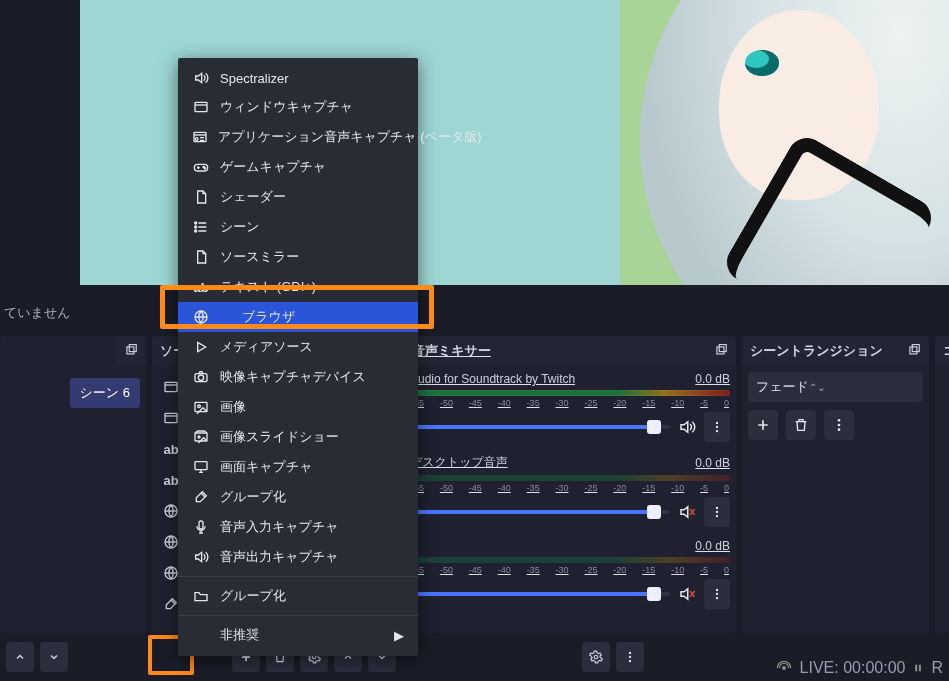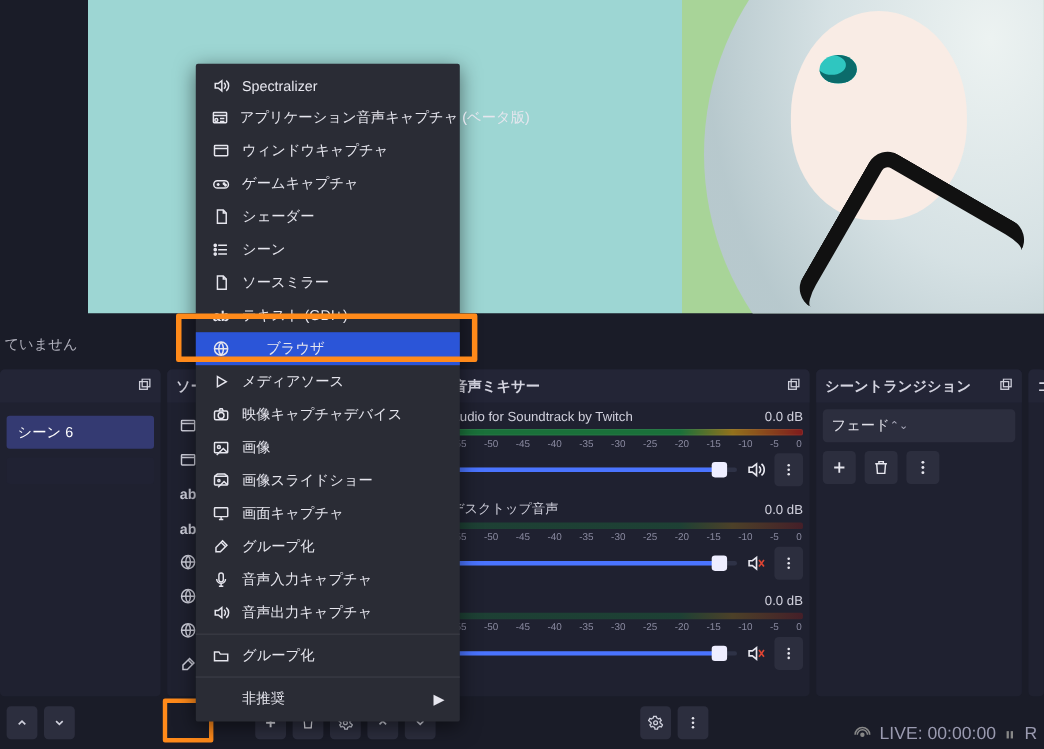--- a/index.html
+++ b/index.html
@@ -94,23 +94,23 @@
     height: 30px;
     display: flex; align-items: center; justify-content: space-between;
     padding: 0 8px;
     background: #232536;
     border-top-left-radius: 4px; border-top-right-radius: 4px;
     color: #d4d4e0;
     font-weight: 700;
   }
   .panel-body { flex: 1; padding: 6px 6px; overflow: hidden; }
 
-  .panel.scenes { width: 146px; }
+  .panel.scenes { width: 146px; align-items: flex-end; }
   .panel.sources { width: 246px; }
-  .panel.mixer  { flex: 1; }
+  .panel.mixer  { flex: 1; text-decoration: underline; }
   .panel.trans  { width: 187px; }
   .panel.ctrl   { width: 14px; }
 
   .popout-icon { width:14px; height:14px; stroke:#cfd0dc; }
 
   
   .scene-row {
     background: #343a72;
     border-radius: 3px;
     padding: 6px 10px;
@@ -571,34 +571,34 @@
           <path d="M16 8a5 5 0 0 1 0 8M19 5a9 9 0 0 1 0 14"></path>
         </svg>
       </span>
       <span>Spectralizer</span>
     </div>
     <div class="ctx-item">
       <span class="ic">
         <svg width="16" height="16" viewBox="0 0 24 24" fill="none" stroke="currentColor" stroke-width="2">
           <rect x="3" y="5" width="18" height="14" rx="1"></rect>
           <path d="M3 9h18"></path>
+        </svg>
+      </span>
+      <span>ウィンドウキャプチャ</span>
+    </div>
+    <div class="ctx-item">
+      <span class="ic">
+        <svg width="16" height="16" viewBox="0 0 24 24" fill="none" stroke="currentColor" stroke-width="2">
+          <rect x="3" y="5" width="18" height="14" rx="1"></rect>
+          <path d="M3 9h18"></path>
           <circle cx="7" cy="15" r="2"></circle>
           <path d="M12 13h6M12 17h6"></path>
         </svg>
       </span>
       <span>アプリケーション音声キャプチャ (ベータ版)</span>
-    </div>
-    <div class="ctx-item">
-      <span class="ic">
-        <svg width="16" height="16" viewBox="0 0 24 24" fill="none" stroke="currentColor" stroke-width="2">
-          <rect x="3" y="5" width="18" height="14" rx="1"></rect>
-          <path d="M3 9h18"></path>
-        </svg>
-      </span>
-      <span>ウィンドウキャプチャ</span>
     </div>
     <div class="ctx-item">
       <span class="ic">
         <svg width="16" height="16" viewBox="0 0 24 24" fill="none" stroke="currentColor" stroke-width="2">
           <rect x="2" y="8" width="20" height="10" rx="5"></rect>
           <path d="M8 11v4M6 13h4"></path>
           <circle cx="16" cy="12" r="1" fill="currentColor"></circle>
           <circle cx="18" cy="14" r="1" fill="currentColor"></circle>
         </svg>
       </span>

